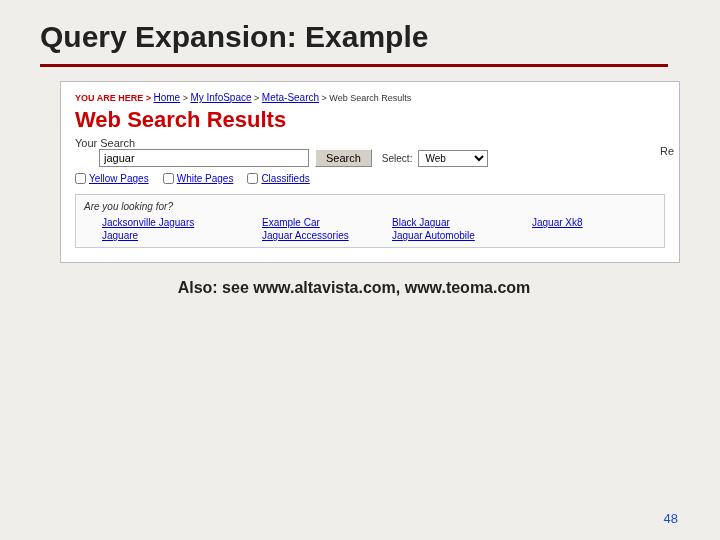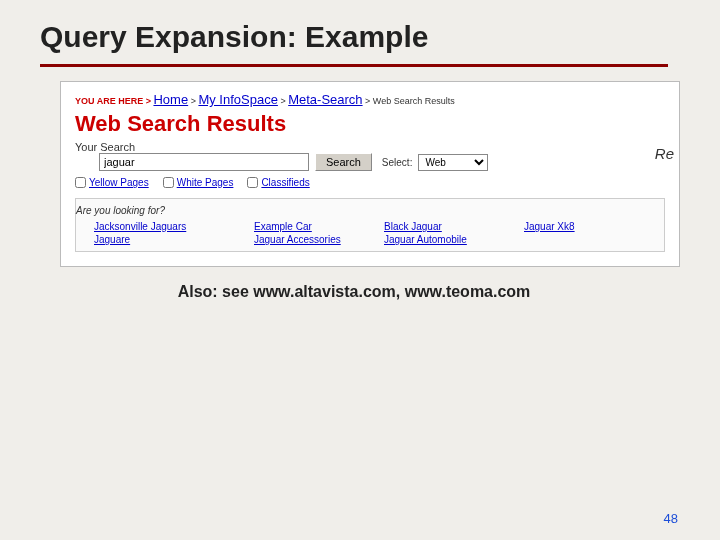--- a/index.html
+++ b/index.html
@@ -53,21 +53,21 @@
 
     .breadcrumb-bar span.you-here {
       color: #cc0000;
       font-weight: bold;
       font-size: 9px;
     }
 
     .breadcrumb-bar a {
       color: #00c;
       text-decoration: underline;
-      font-size: 13px;
+      font-size: 10px;
     }
 
     .web-search-results-title {
       font-size: 22px;
       font-weight: bold;
       color: #cc0000;
       margin-bottom: 4px;
     }
 
     .your-search-label {
@@ -136,21 +136,21 @@
     }
 
     .checkbox-item a {
       color: #00c;
       text-decoration: underline;
       font-size: 10px;
     }
 
     .looking-for-section {
       border: 1px solid #ccc;
-      padding: 6px 0;
+      padding: 6px 8px;
       background: #fafafa;
     }
 
     .looking-for-title {
       font-size: 10px;
       color: #333;
       margin-bottom: 5px;
       font-style: italic;
     }
 
@@ -165,23 +165,22 @@
       text-decoration: underline;
       font-size: 10px;
       cursor: pointer;
       margin-left: 18px;
     }
 
     .re-label {
       position: absolute;
       right: 16px;
       top: 64px;
-      font-size: 15px;
-      color: #333;
-      font-style: italic;
+      font-size: 11px;
+      color: #333;
     }
 
     .also-text {
       font-size: 16px;
       color: #222;
       text-align: center;
       margin-top: 16px;
       font-weight: bold;
     }
 

